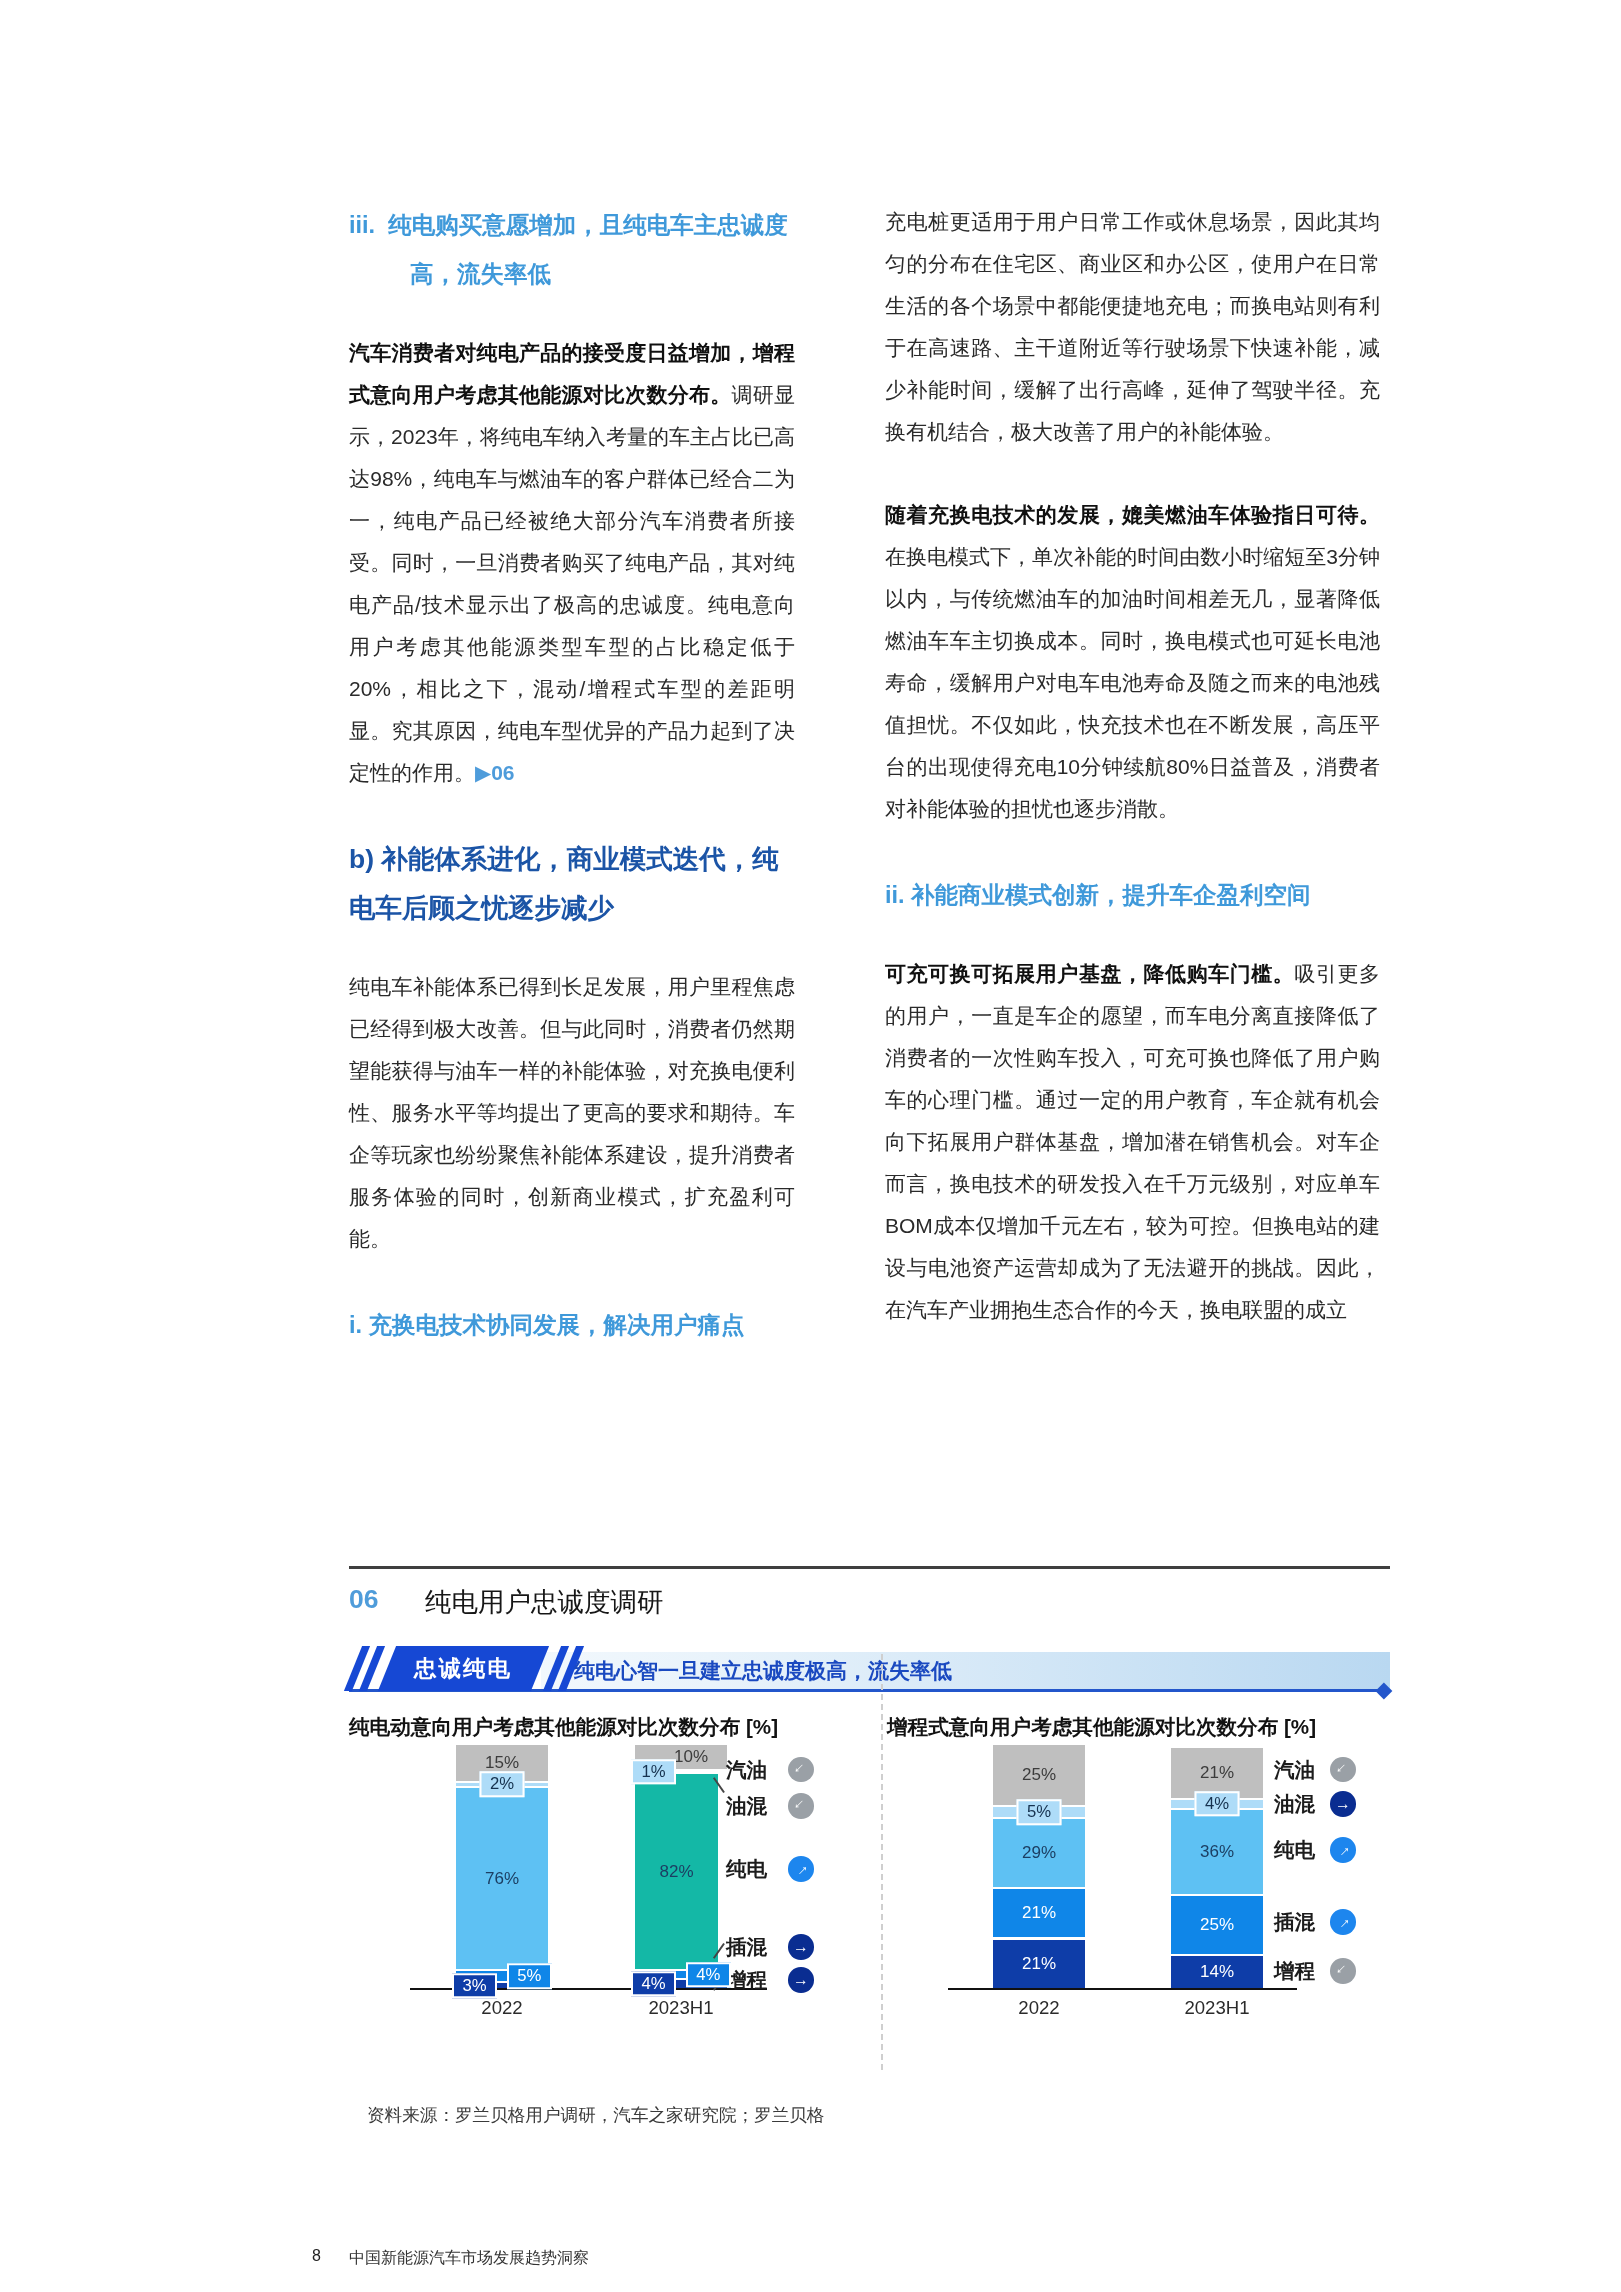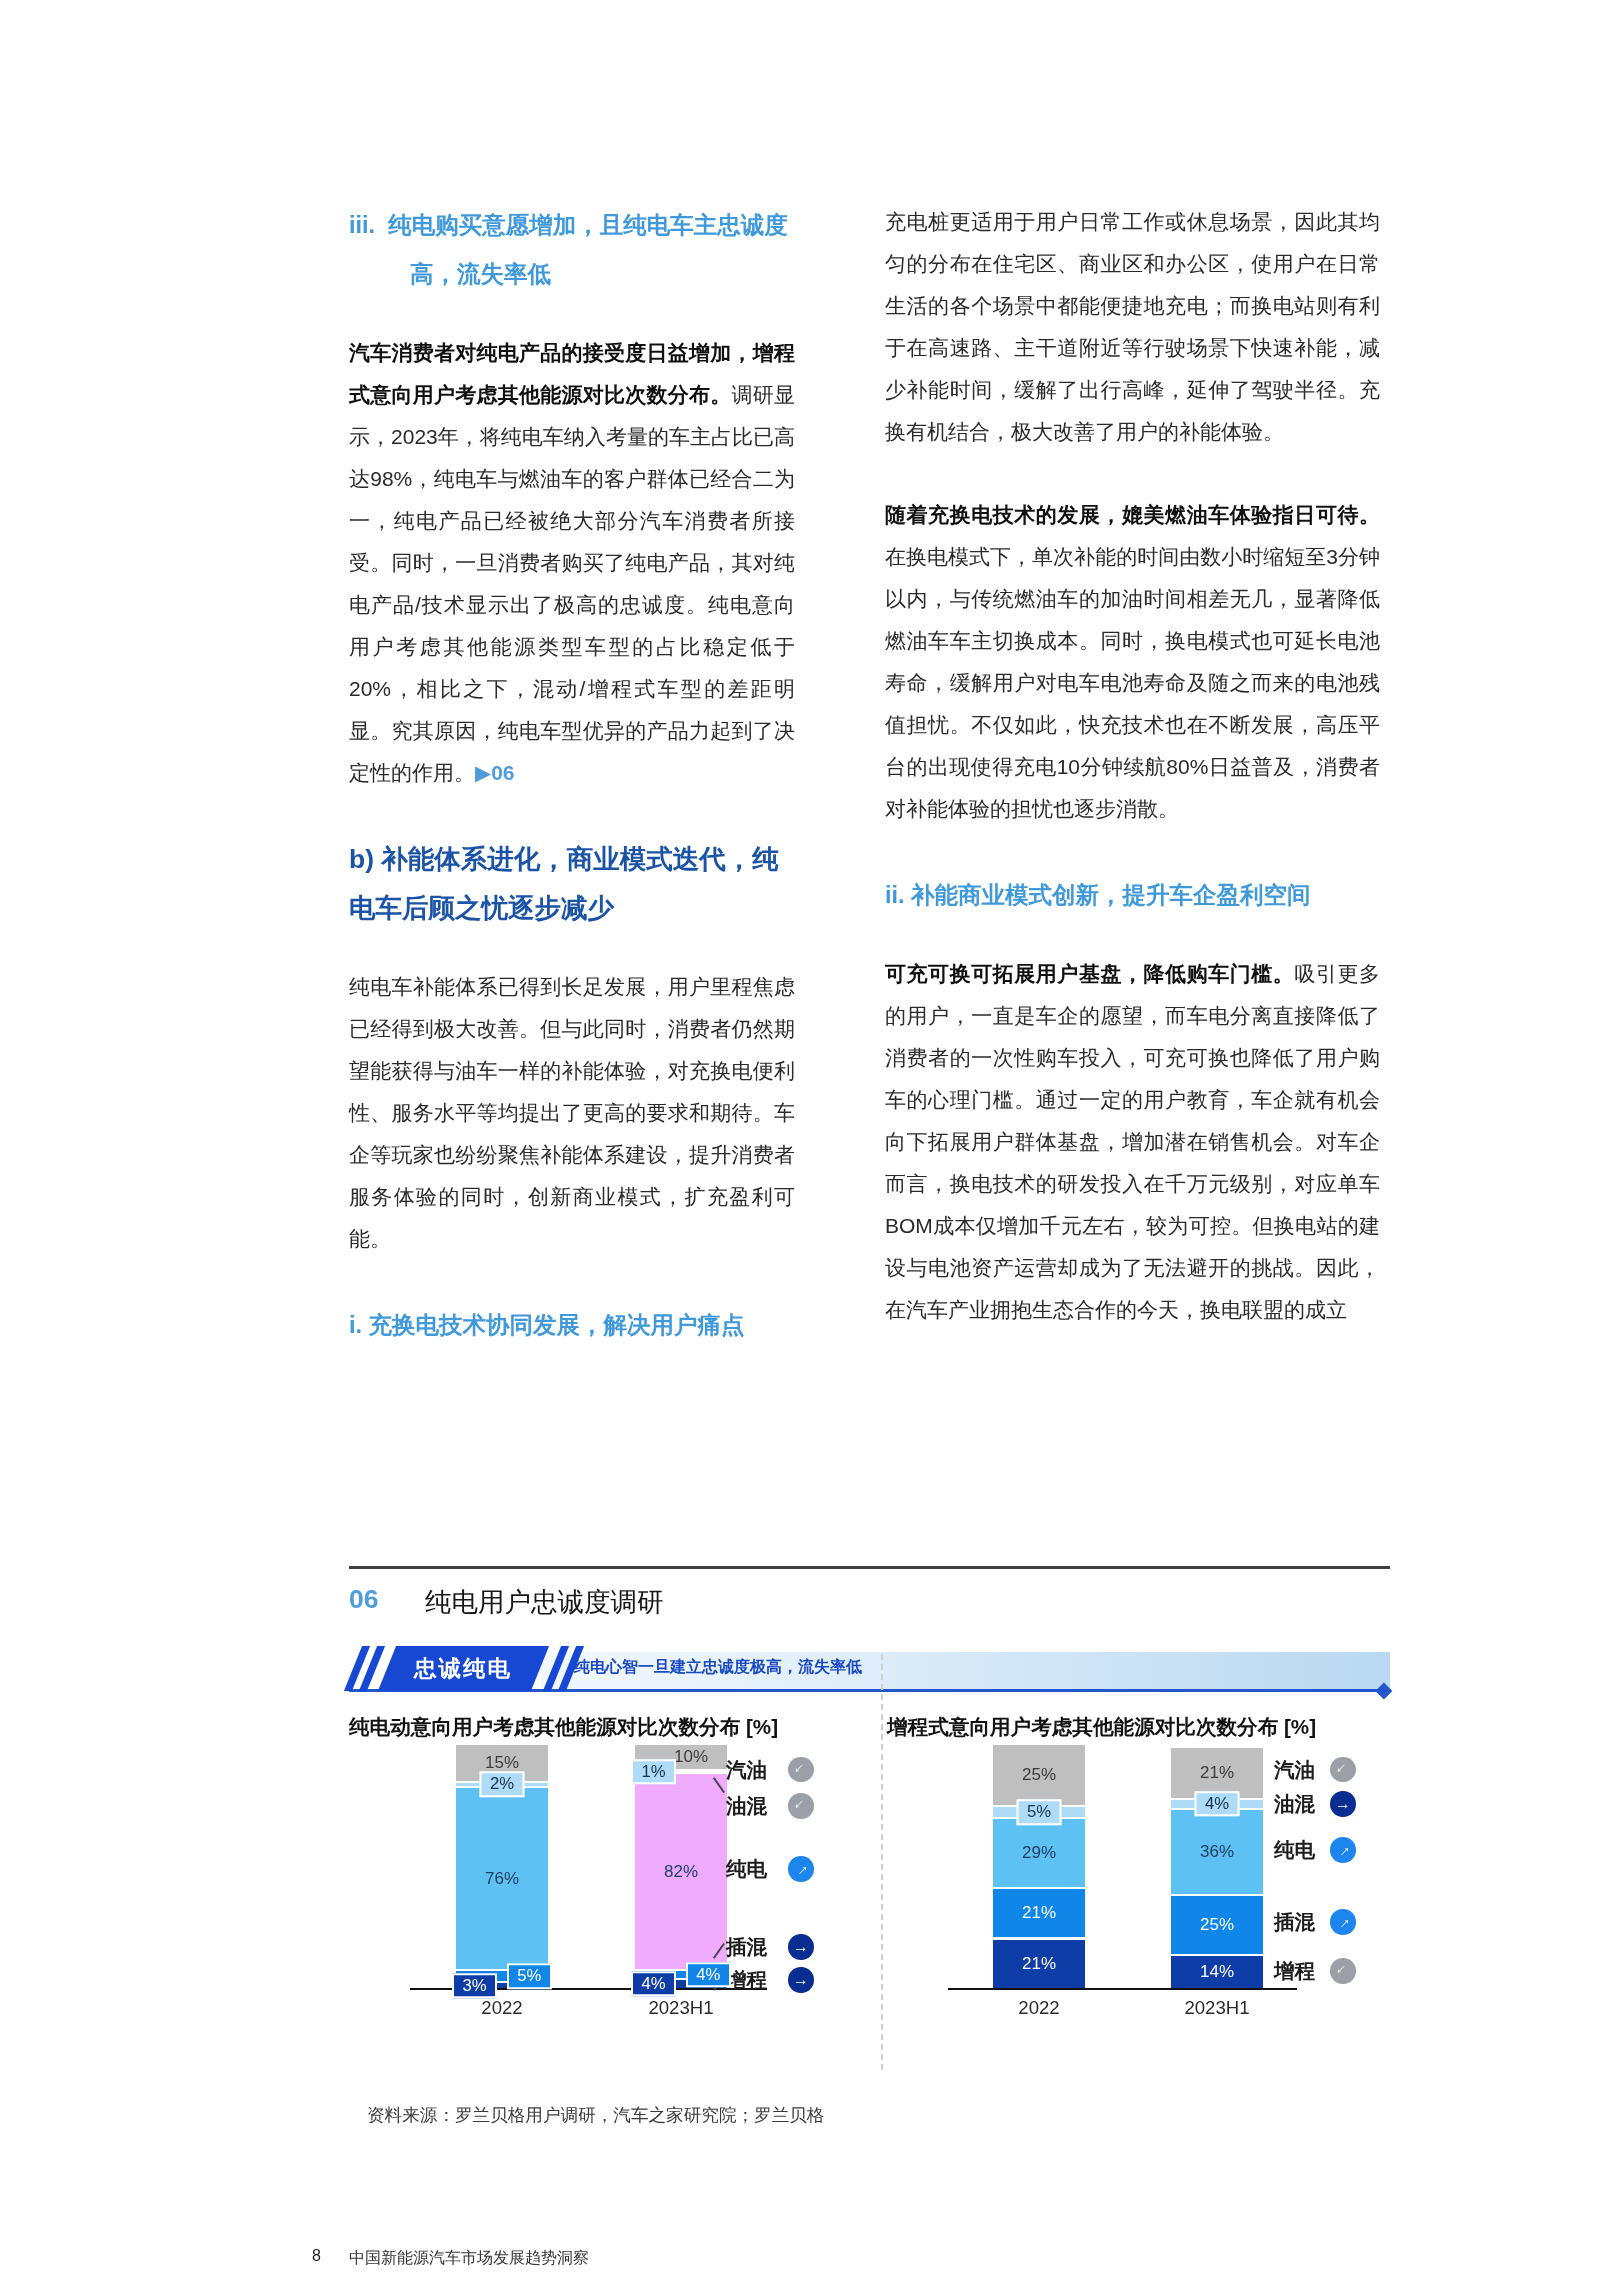--- a/index.html
+++ b/index.html
@@ -22,21 +22,21 @@
   #fig-title{left:425px;top:17.6px;font-size:26.5px;font-weight:normal;color:#161616;}
   #banner-strip{left:541px;top:86px;width:849px;height:37px;
     background:linear-gradient(90deg,#f2f8fd 0%,#e9f3fb 20%,#b9d8f1 100%);}
   #banner-line{left:349px;top:123px;width:1033px;height:2.9px;background:#2356cb;}
   #banner-diamond{left:1378px;top:119px;width:11.8px;height:11.8px;background:#2356cb;transform:rotate(45deg);}
   #badge-group{left:353px;top:80px;height:45px;display:flex;gap:6.9px;align-items:stretch;}
   .badge-stripe{width:7.8px;background:#1648d4;transform:skewX(-22deg);}
   #badge-main{background:#1648d4;transform:skewX(-22deg);display:flex;align-items:center;
     padding:0 27.4px;margin:0 4.9px;}
   #badge-main span{transform:skewX(22deg);color:#ffffff;font-size:22.5px;font-weight:bold;letter-spacing:2px;}
-  #banner-subtitle{left:574px;top:91px;font-size:16px;font-weight:bold;color:#1a49c0;}
+  #banner-subtitle{left:574px;top:91px;font-size:21px;font-weight:bold;color:#1a49c0;}
   .chart-title{top:147px;font-size:20.6px;font-weight:bold;color:#121212;}
   #chart-title-left{left:349px;}
   #chart-title-right{left:887px;}
   #chart-left{left:410px;top:174px;width:421px;height:304px;}
   #chart-right{left:941px;top:174px;width:451px;height:304px;}
   .chart{position:absolute;}
   .axisline{position:absolute;height:2px;background:#111;}
   .seg{position:absolute;box-sizing:border-box;}
   .seg-label{position:absolute;left:0;top:50%;transform:translateY(-50%);width:100%;
     font-size:17px;text-align:center;}
@@ -117,21 +117,21 @@
       <div class="seg" style="left: 46px; top: 241px; width: 92px; height: 7.2px; background: rgb(14, 61, 168); border-top: 2px solid rgb(255, 255, 255);">
         <div class="chip left" style="background: rgb(14, 61, 168); color: rgb(255, 255, 255);">3%</div>
       </div>
       <div class="cat-label" style="left: 46px; width: 92px; top: 257px;">2022</div>
       <div class="seg" style="left: 225px; top: 5.4px; width: 92px; height: 24px; background: rgb(191, 191, 191);">
         <div class="seg-label right" style="color: rgb(60, 60, 60);">10%</div>
       </div>
       <div class="seg" style="left: 225px; top: 29.5px; width: 92px; height: 2.4px; background: rgb(174, 220, 248); border-top: 2px solid rgb(255, 255, 255);">
         <div class="chip left" style="background: rgb(174, 220, 248); color: rgb(22, 50, 79);">1%</div>
       </div>
-      <div class="seg" style="left: 225px; top: 32px; width: 92px; height: 197px; background: #f0abfc; border-top: 2px solid rgb(255, 255, 255);">
+      <div class="seg" style="left: 225px; top: 32px; width: 83px; height: 197px; background: #14b8a6; border-top: 2px solid rgb(255, 255, 255);">
         <div class="seg-label" style="color: rgb(28, 63, 99);">82%</div>
       </div>
       <div class="seg" style="left: 225px; top: 229px; width: 92px; height: 9.6px; background: rgb(15, 134, 232); border-top: 2px solid rgb(255, 255, 255);">
         <div class="chip right" style="background: rgb(15, 134, 232); color: rgb(255, 255, 255);">4%</div>
       </div>
       <div class="seg" style="left: 225px; top: 238px; width: 92px; height: 9.6px; background: rgb(14, 61, 168); border-top: 2px solid rgb(255, 255, 255);">
         <div class="chip left" style="background: rgb(14, 61, 168); color: rgb(255, 255, 255);">4%</div>
       </div>
       <div class="cat-label" style="left: 225px; width: 92px; top: 257px;">2023H1</div>
       <div class="legend-label" style="left: 316px; top: 15.7px;">汽油</div>

